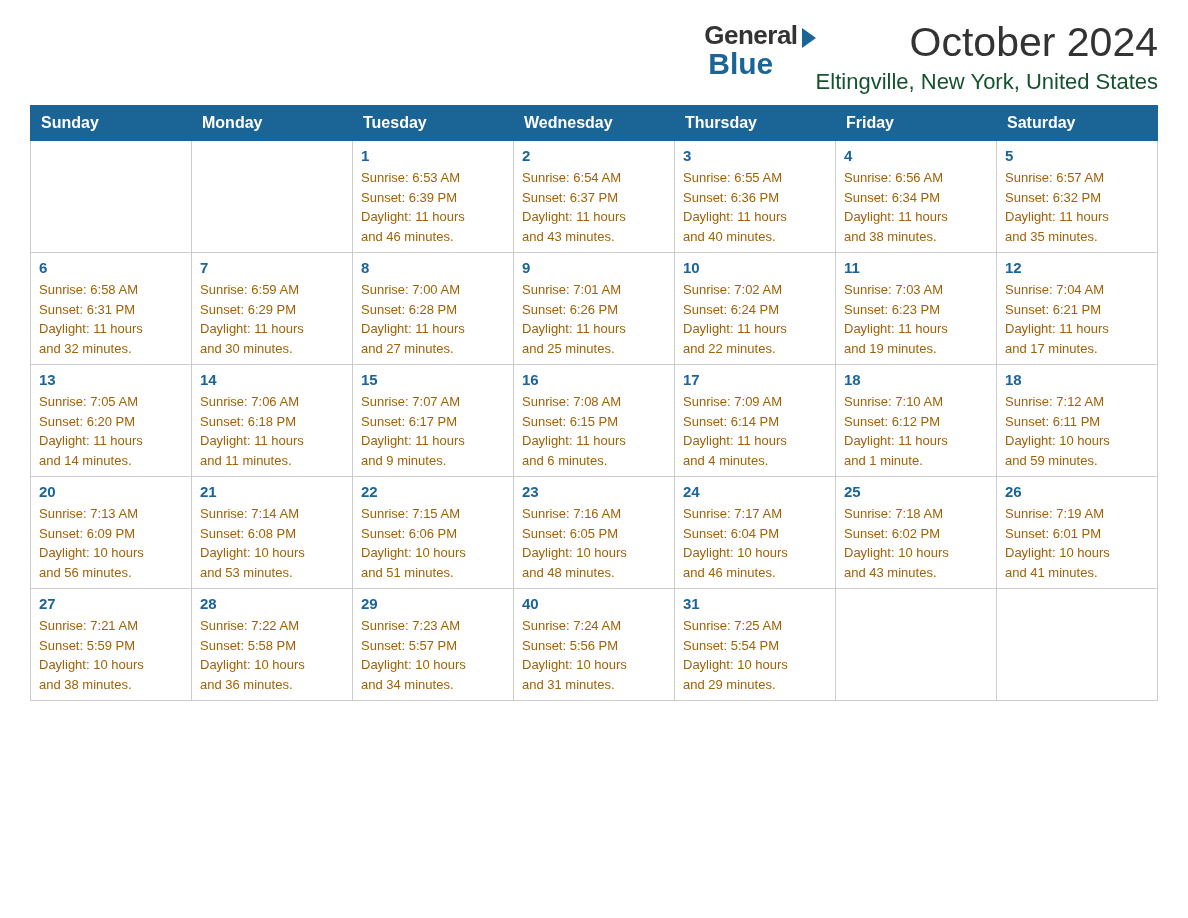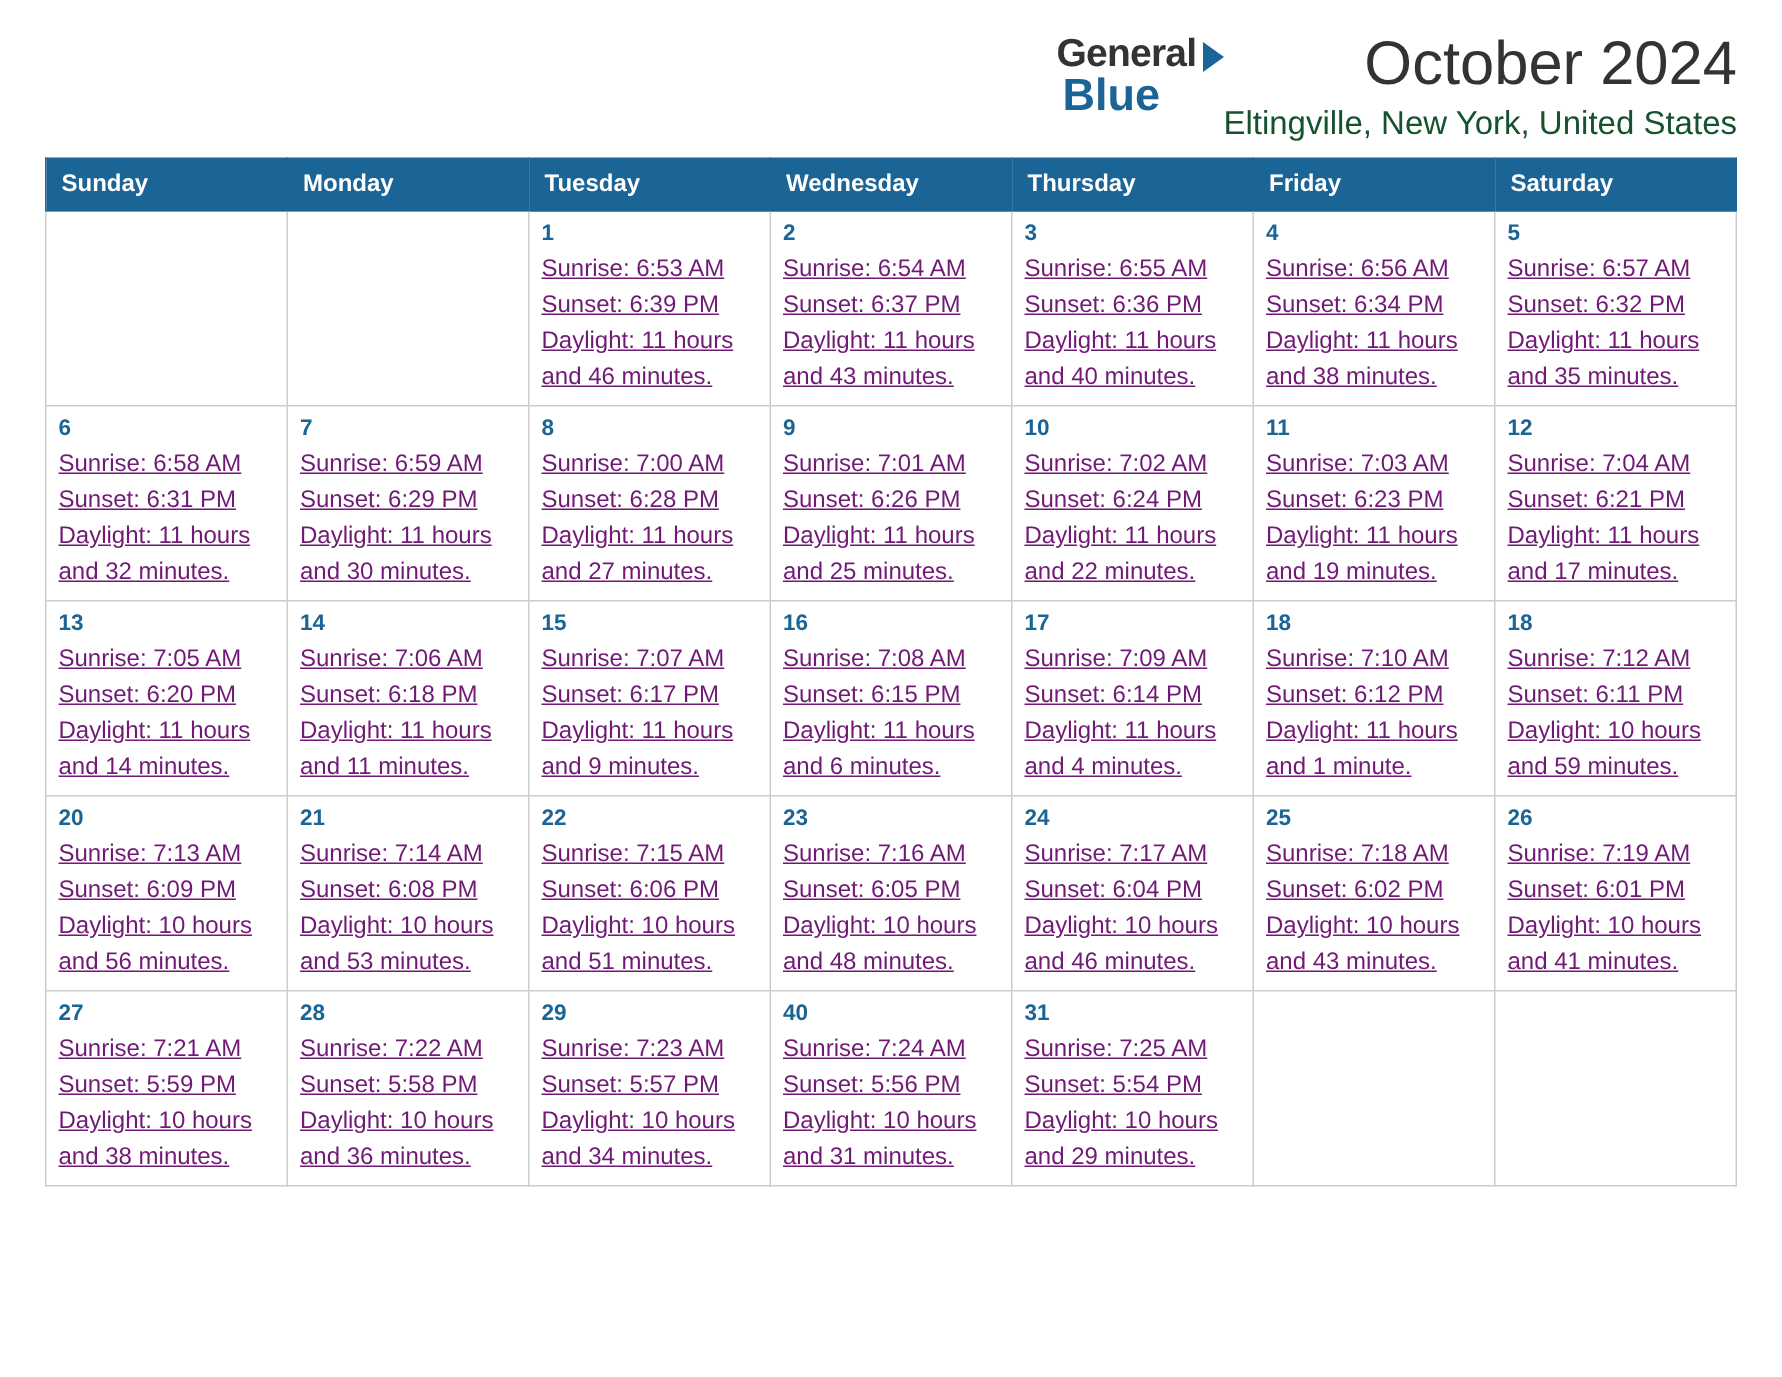--- a/index.html
+++ b/index.html
@@ -86,24 +86,23 @@
       min-height: 90px;
     }
     .day-number {
       font-size: 15px;
       font-weight: bold;
       color: #1a6496;
       display: block;
       margin-bottom: 4px;
     }
     .day-info {
-      font-size: 16px;
-      color: #701a75;
+      font-size: 13px;
+      color: #a16207;
       line-height: 1.5;
-      text-decoration: underline;
     }
     .empty-cell {
       background: #fff;
     }
     .calendar tbody tr td:first-child .day-number,
     .calendar tbody tr td:last-child .day-number {
       color: #1a6496;
     }
   </style>
 </head>

